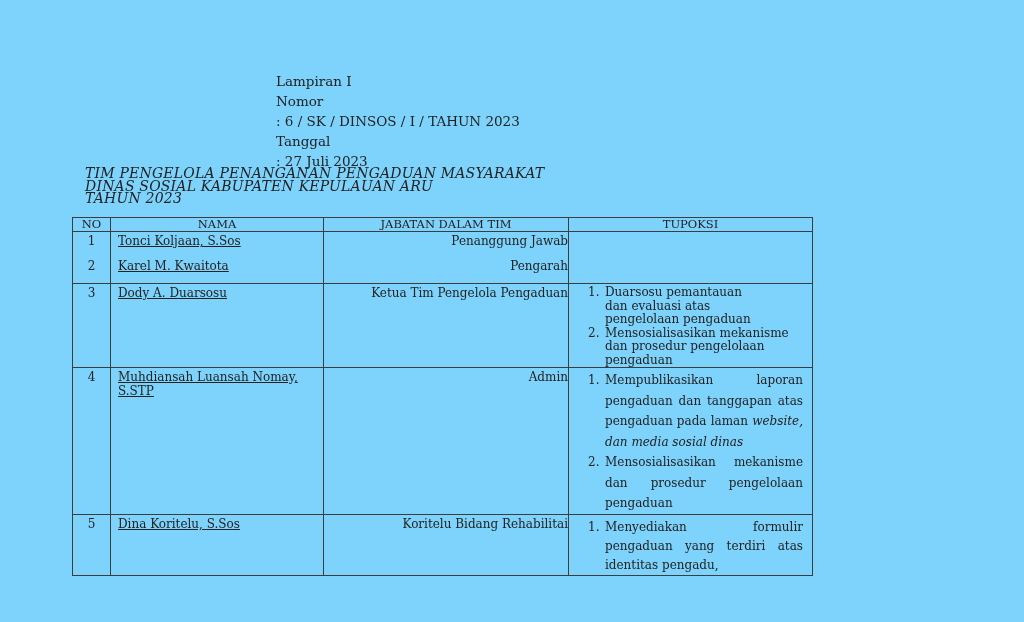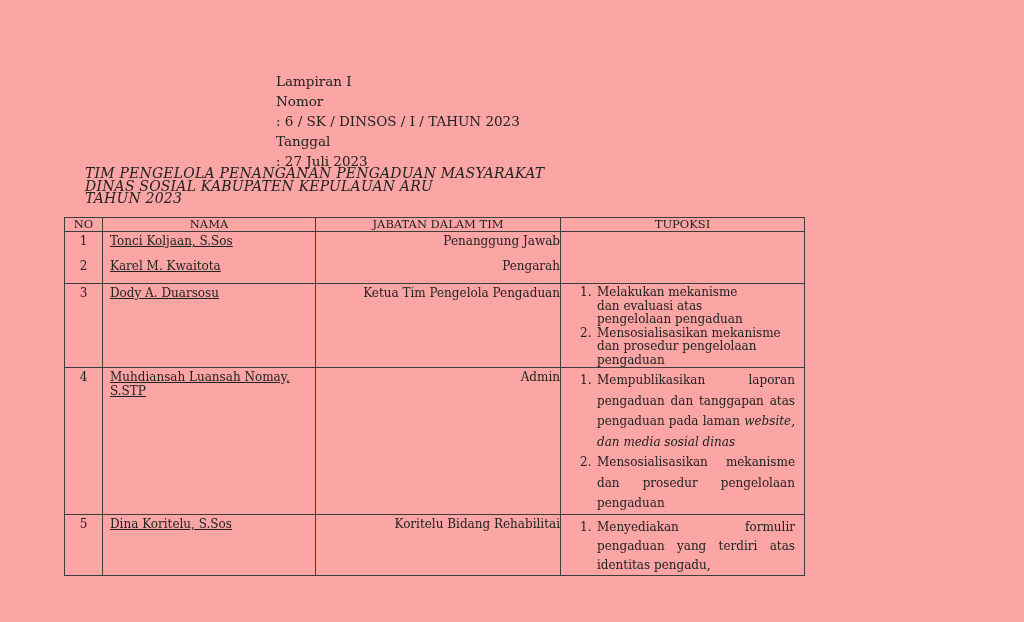--- a/index.html
+++ b/index.html
@@ -4,33 +4,33 @@
 <style>
   * { margin:0; padding:0; box-sizing:border-box; }
   html,body { width:1024px; height:622px; }
   body {
     background:#ffffff;
     font-family:"DejaVu Serif","Liberation Serif",serif;
     color:#222222;
     position:relative;
     overflow:hidden;
   }
-  .page { position:absolute; inset:0; background:#fca5a5; }
+  .page { position:absolute; inset:0; background:#7dd3fc; }
 
   
   .annex { position:absolute; left:276px; top:71px; font-size:13.5px; line-height:20px; white-space:nowrap; }
   .kv { display:flex;flex-direction:column; }
   .kv .k { width:91px; }
 
   
   .doc-title { position:absolute; left:85px; top:167px; width:740px; 
                font-size:14px; line-height:12.5px; letter-spacing:0.2px;font-style:italic; }
 
   
-  table.team { position:absolute; left:64px; top:217px; width:740px;
+  table.team { position:absolute; left:72px; top:217px; width:740px;
                border-collapse:collapse; table-layout:fixed; font-size:12px; line-height:14px; }
   table.team th, table.team td { border:1px solid #3d3d3d; vertical-align:top; overflow:hidden; }
   table.team th { font-weight:normal; font-size:11.5px; text-align:center; height:14px; line-height:13px; padding:0; }
   tr.r12 { height:52px; }
   tr.r3  { height:79px; }
   tr.r4  { height:128px; }
   tr.r5  { height:42px; }
   td.no      { text-align:center; padding-top:2px; }
   td.nama    { padding:2px 4px 0 7px;text-decoration:underline; }
   td.jabatan { text-align:right; padding-top:2px; }
@@ -102,21 +102,21 @@
       <td class="tupoksi"></td>
     </tr>
 
     <tr class="r3">
       <td class="no">3</td>
       <td class="nama">Dody A. Duarsosu</td>
       <td class="jabatan">Ketua Tim Pengelola Pengaduan</td>
       <td class="tupoksi tight">
         <div class="titem">
           <span class="tnum">1.</span>
-          <div class="ttxt w160">Melakukan mekanisme dan evaluasi atas pengelolaan pengaduan</div>
+          <div class="ttxt w160">Duarsosu pemantauan dan evaluasi atas pengelolaan pengaduan</div>
         </div>
         <div class="titem">
           <span class="tnum">2.</span>
           <div class="ttxt">Mensosialisasikan mekanisme dan prosedur pengelolaan pengaduan</div>
         </div>
       </td>
     </tr>
 
     <tr class="r4">
       <td class="no">4</td>

